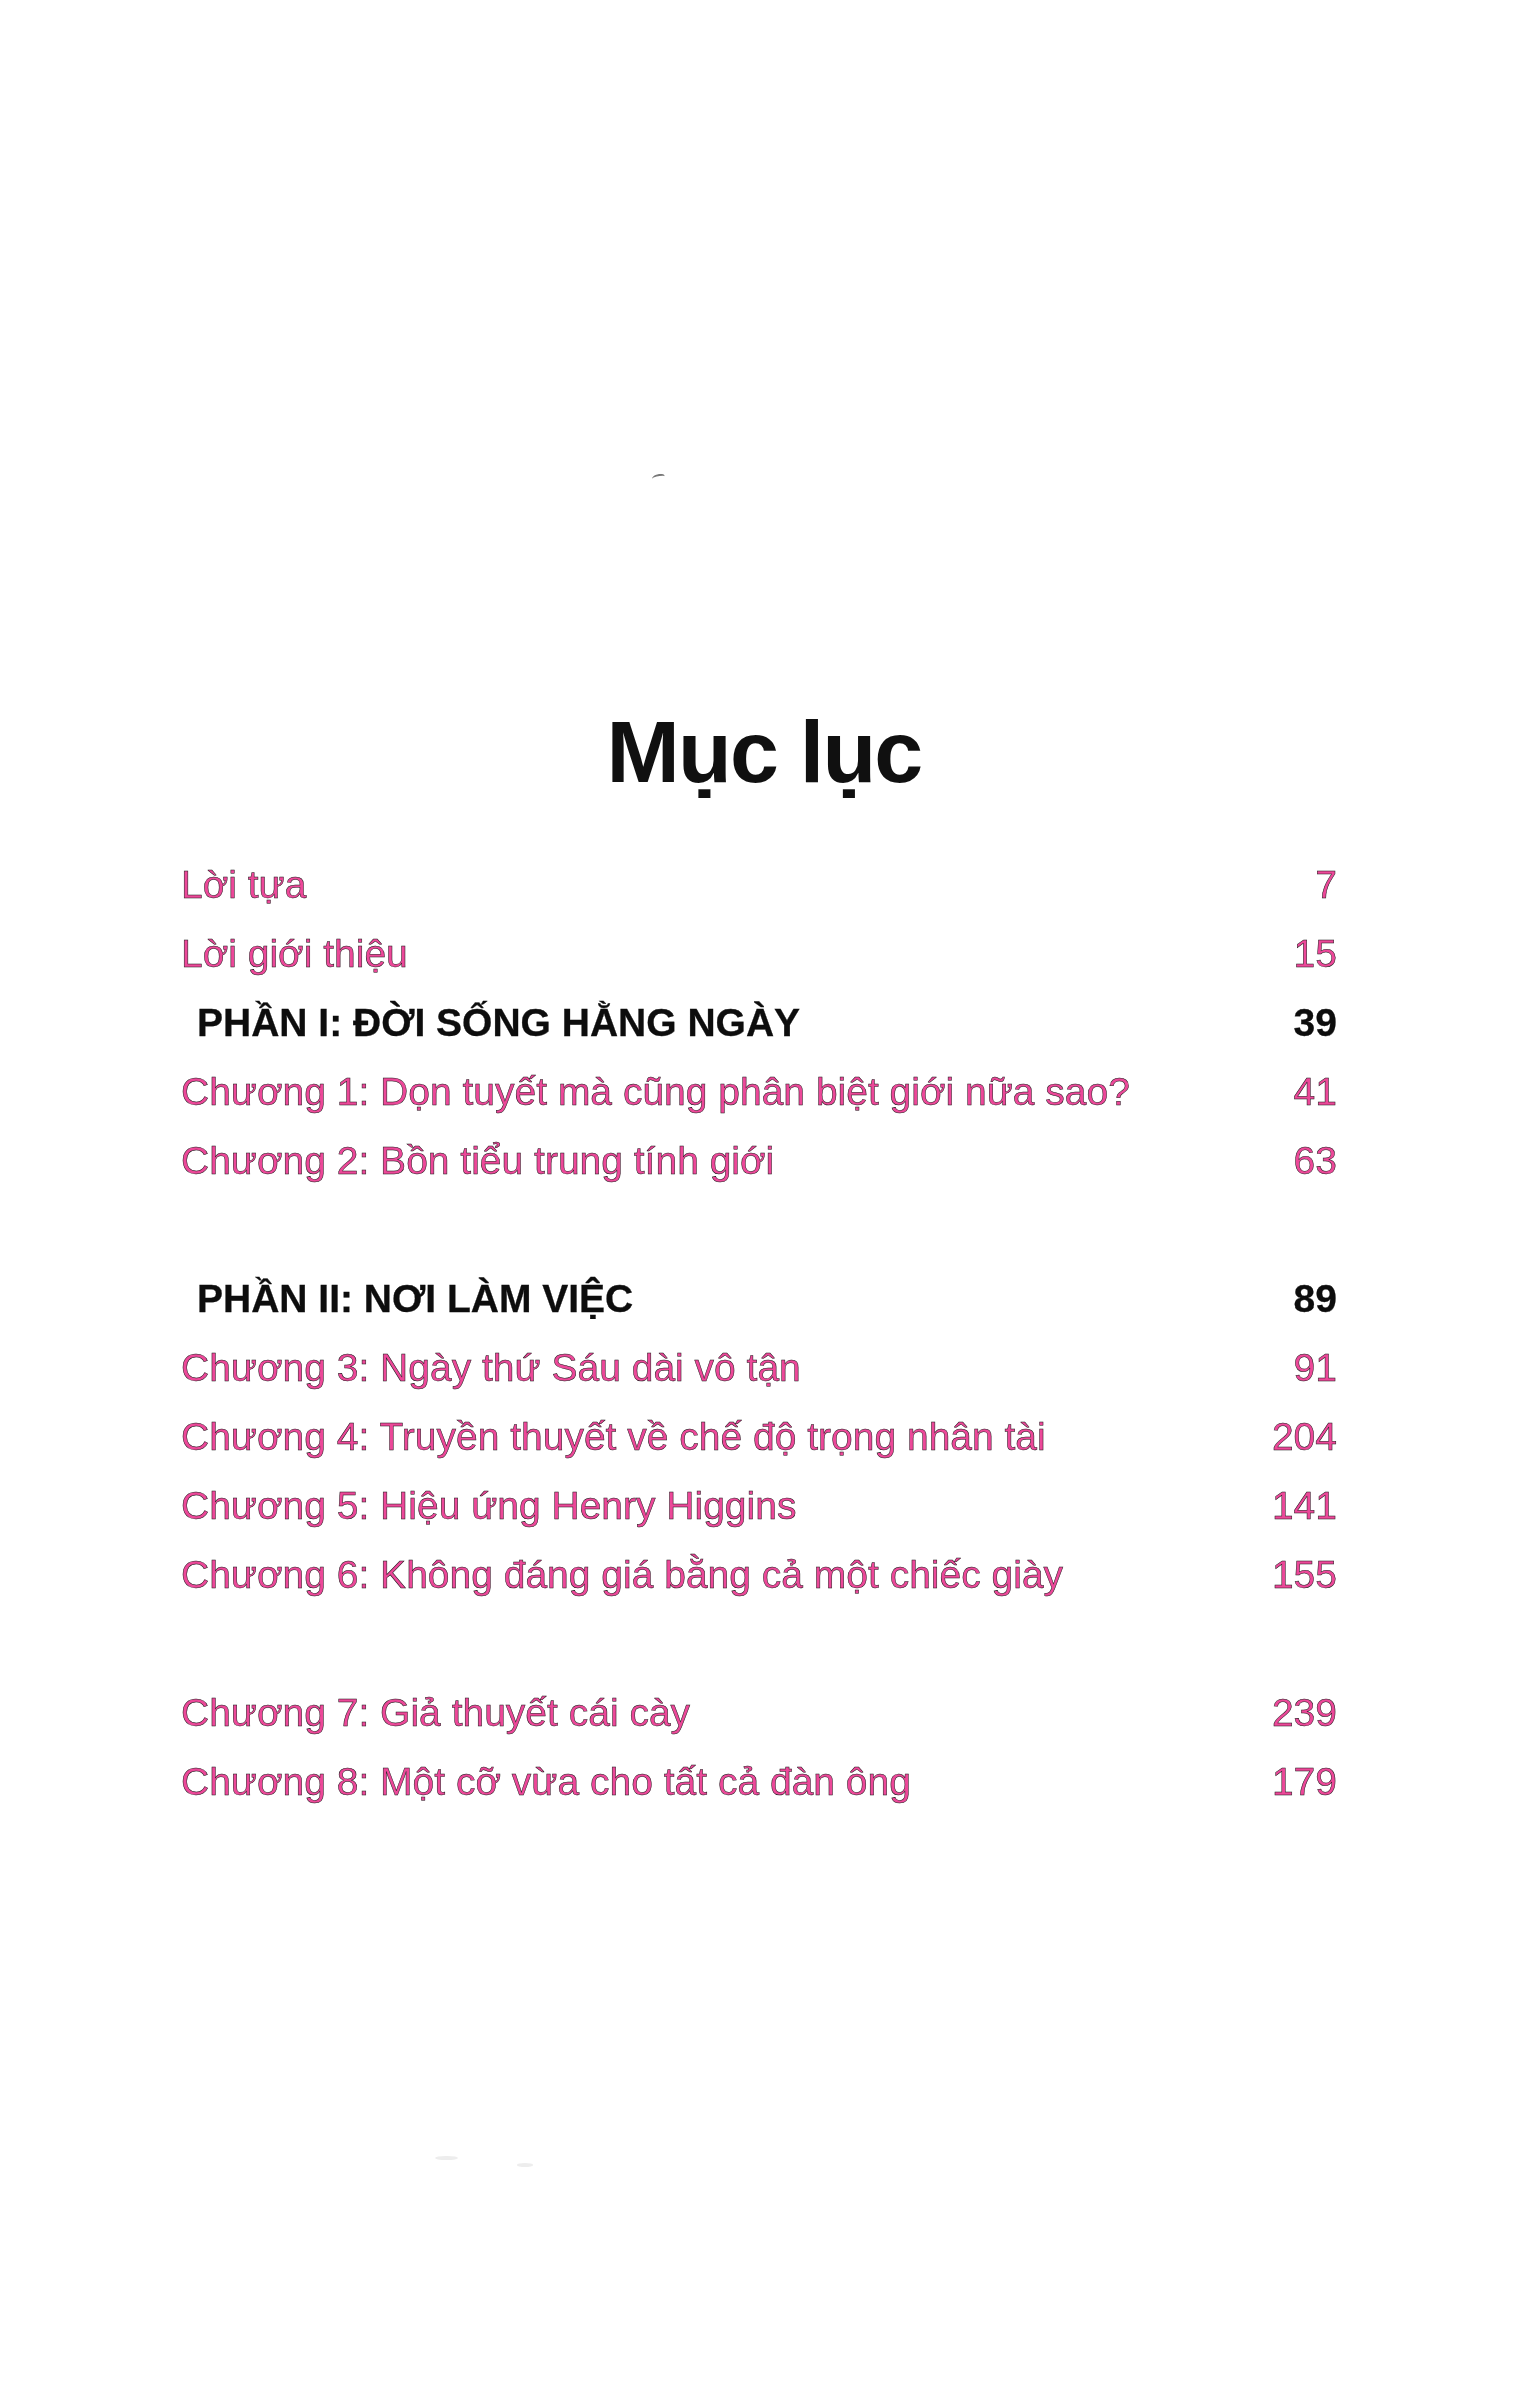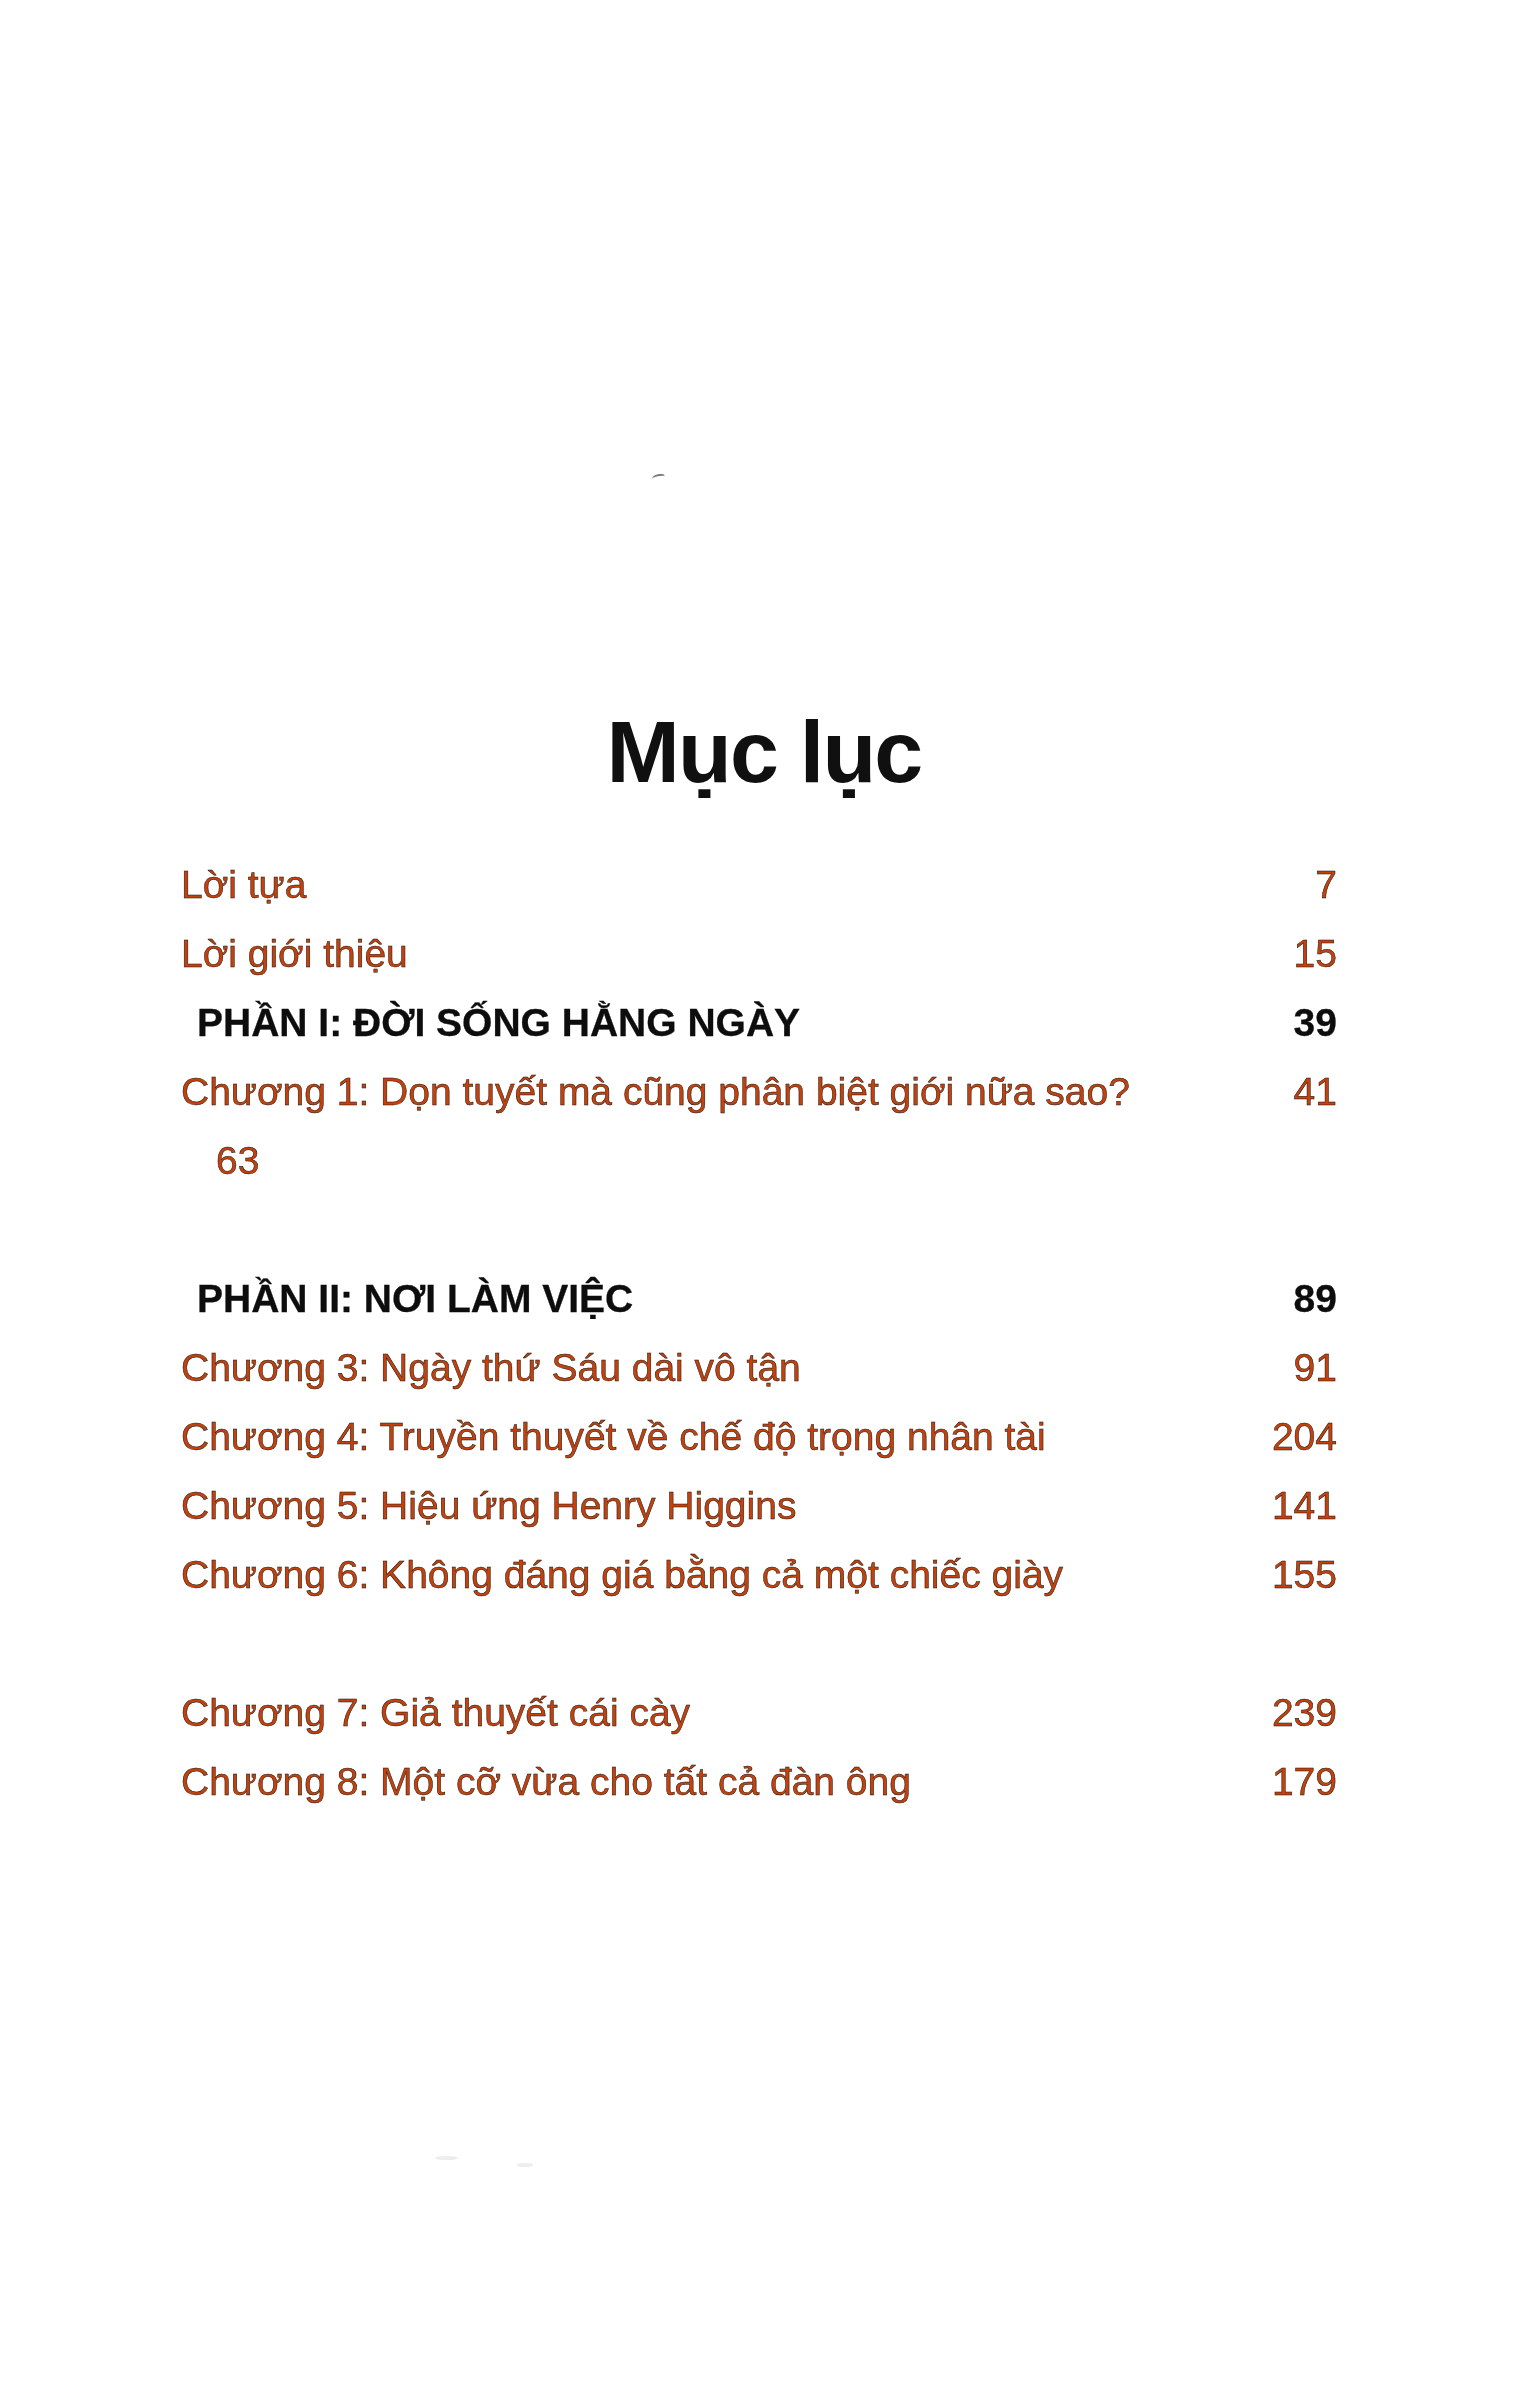--- a/index.html
+++ b/index.html
@@ -45,21 +45,21 @@
     top: 850px;
     width: 1156px;
   }
   .row {
     height: 69px;
     display: flex;
     justify-content: space-between;
     align-items: center;
     font-size: 39px;
     line-height: 1;
-    color: #c2410c;
+    color: #ec4899;
     -webkit-text-stroke: 0.5px #131313;
   }
   .row.bold {
     font-weight: 700;
     -webkit-text-stroke: 0.3px #0d0d0d;
     color: #0d0d0d;
     margin-left: 16px;
   }
   .row .label {
     white-space: nowrap;
@@ -101,20 +101,21 @@
       </div>
       <div class="row bold">
         <span class="label">PHẦN I: ĐỜI SỐNG HẰNG NGÀY</span>
         <span class="num">39</span>
       </div>
       <div class="row">
         <span class="label">Chương 1: Dọn tuyết mà cũng phân biệt giới nữa sao?</span>
         <span class="num">41</span>
       </div>
       <div class="row">
+        <span class="label">Chương 2: Bồn tiểu trung tính giới</span>
         <span class="num">63</span>
       </div>
       <div class="spacer"></div>
       <div class="row bold">
         <span class="label">PHẦN II: NƠI LÀM VIỆC</span>
         <span class="num">89</span>
       </div>
       <div class="row">
         <span class="label">Chương 3: Ngày thứ Sáu dài vô tận</span>
         <span class="num">91</span>

